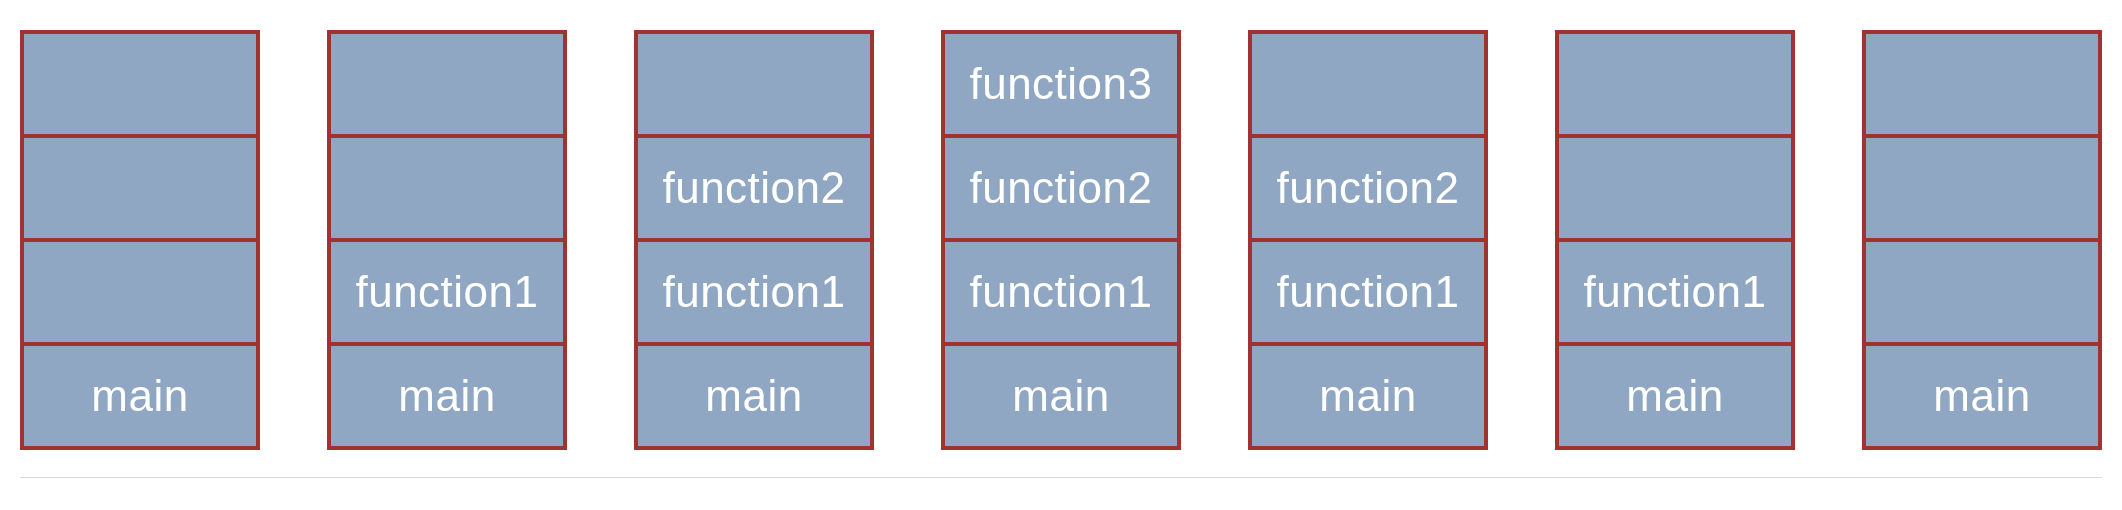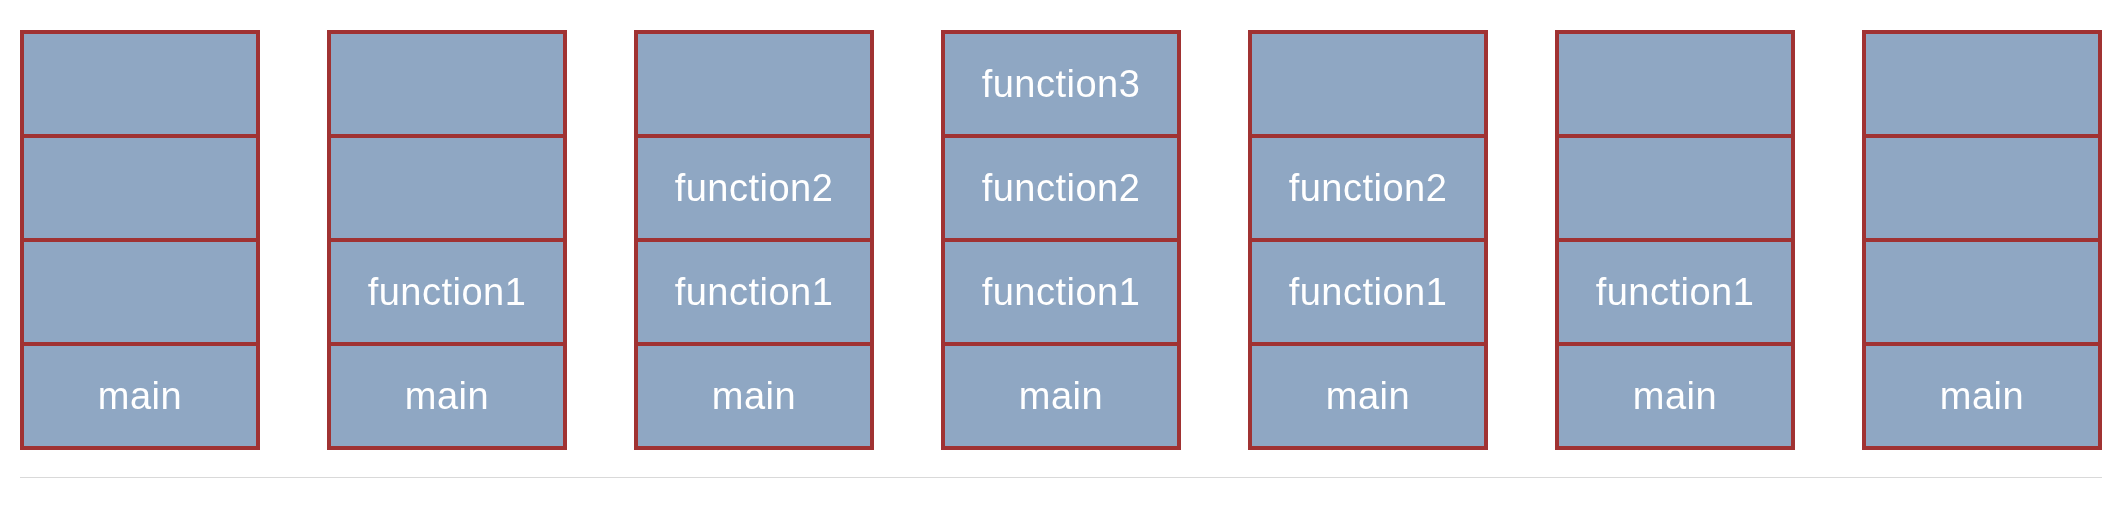--- a/index.html
+++ b/index.html
@@ -37,21 +37,21 @@
       display: flex;
       align-items: center;
       justify-content: center;
       margin-top: -4px;
     }
     .frame:first-child {
       margin-top: 0;
     }
     .frame-label {
       color: #ffffff;
-      font-size: 38px;
+      font-size: 44px;
       font-weight: 300;
       letter-spacing: 0.5px;
     }
     hr.baseline {
       position: absolute;
       bottom: 2px;
       left: 0;
       width: 100%;
       border: none;
       border-top: 1px solid #d9d9d9;

